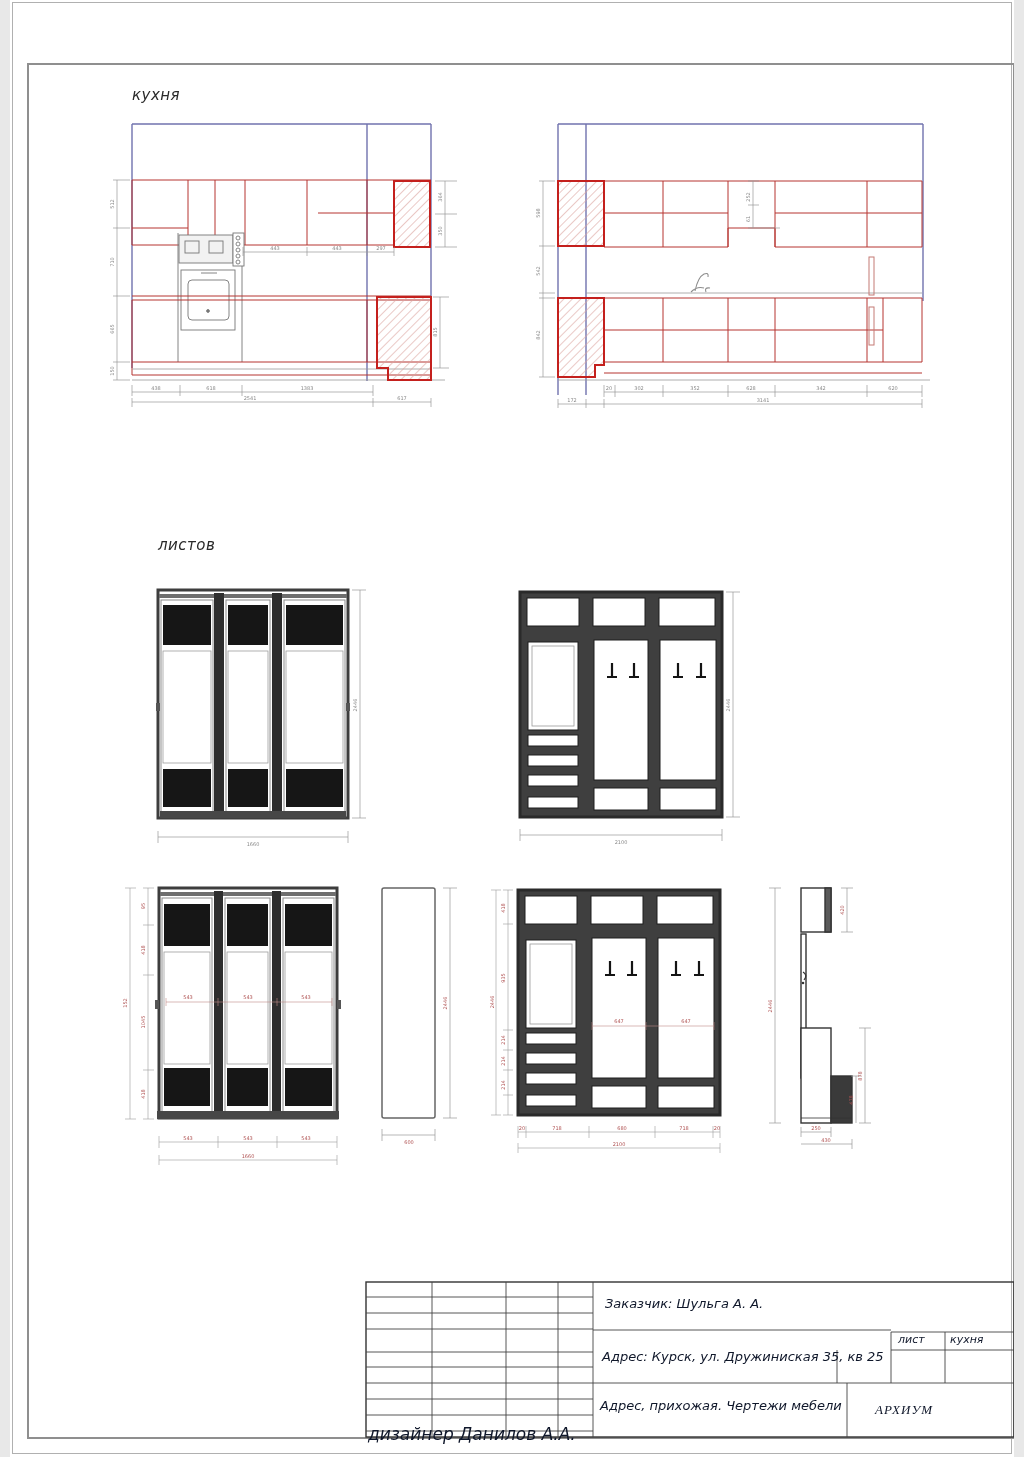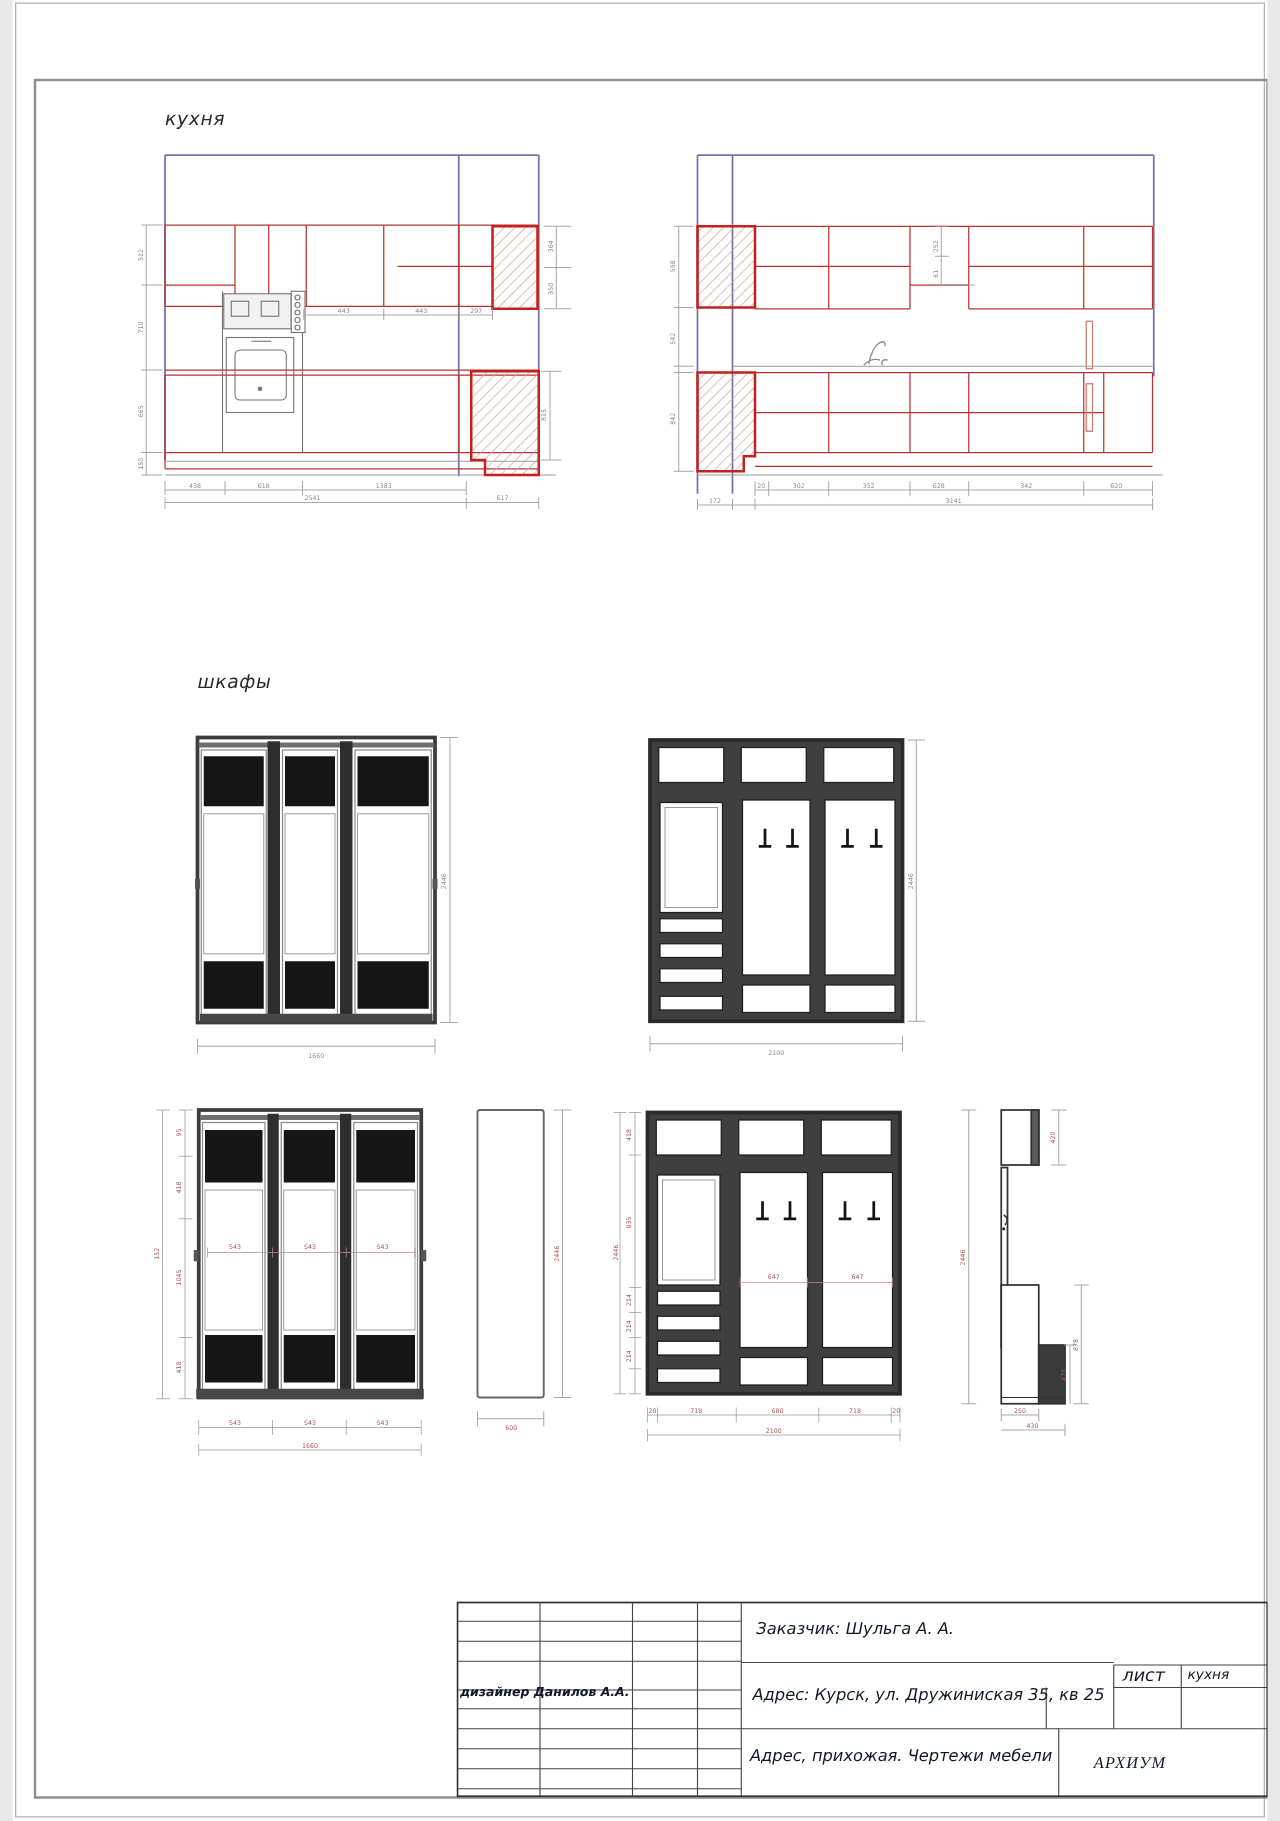--- a/index.html
+++ b/index.html
@@ -14,39 +14,39 @@
   #fig-kitchen-right{left:525px;top:115px;}
   #fig-wardrobe-top{left:140px;top:585px;}
   #fig-hallway-top{left:505px;top:585px;}
   #fig-wardrobe-dim{left:100px;top:880px;}
   #fig-side-panel{left:360px;top:880px;}
   #fig-hallway-dim{left:480px;top:880px;}
   #fig-profile{left:745px;top:880px;}
   #titleblock-grid{left:355px;top:1278px;}
   .tb-text{position:absolute;color:#0f172a;font-style:italic;white-space:nowrap;}
   #tb-customer{left:595px;top:1296px;font-size:13px;}
-  #tb-designer{left:358px;top:1349px;font-size:10px;font-weight:bold;}
+  #tb-designer{left:358px;top:1424px;font-size:17px;}
   #tb-address{left:592px;top:1349px;font-size:13px;}
   #tb-subject{left:590px;top:1398px;font-size:13px;}
   #tb-studio{left:865px;top:1402px;font-size:13px;font-style:italic;letter-spacing:1px;font-family:Liberation Serif, serif;}
-  #tb-sheet{left:888px;top:1333px;font-size:14px;font-style:italic;}
+  #tb-sheet{left:888px;top:1333px;font-size:11px;font-style:italic;}
   #tb-sheets{left:940px;top:1333px;font-size:11px;}
   svg text{font-family:"DejaVu Sans",sans-serif;}
   .dimg{font-size:5px;fill:#8a8a8a;}
   .dimr{font-size:5px;fill:#b05353;}
 </style>
 </head>
 <body>
 
 <div class="sheet">
   <div class="outer-border"></div>
   <div class="inner-frame"></div>
 
   <span class="sheet-label" id="lbl-kitchen">кухня</span>
-  <span class="sheet-label" id="lbl-wardrobes">шкафы</span>
+  <span class="sheet-label" id="lbl-wardrobes">листов</span>
 
   <svg class="fig" id="fig-kitchen-left" width="375" height="300" viewBox="0 0 375 300">
     <defs>
       <pattern id="h1" width="6" height="6" patternUnits="userSpaceOnUse" patternTransform="rotate(45)">
         <line x1="0" y1="0" x2="0" y2="6" stroke="#dba5a0" stroke-width="1.2"></line>
       </pattern>
     </defs>
     <g stroke="#7173ae" stroke-width="1.4" fill="none">
       <path d="M27 9 H326 M27 9 V253 M262 9 V266 M326 9 V186"></path>
     </g>

